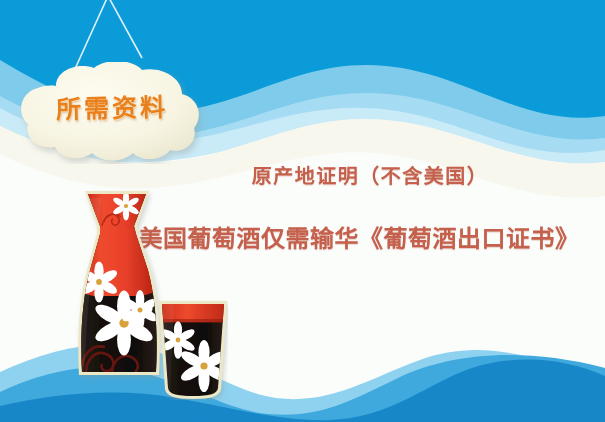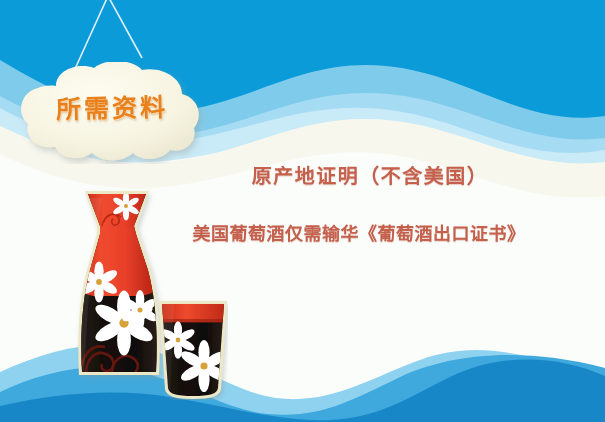--- a/index.html
+++ b/index.html
@@ -60,21 +60,21 @@
     font-family: "DejaVu Sans", "Liberation Sans", sans-serif;
     text-shadow: 0 1px 1px rgba(180,100,80,.30);
     white-space: nowrap;
   }
   #line-1 {
     font-size: 20px;
     letter-spacing: 1.5px;
     margin-bottom: 30px;
   }
   #line-2 {
-    font-size: 18px;
+    font-size: 24px;
     letter-spacing: 0.5px;
     margin-left: -22px;
   }
   
   #sake-set {
     position: absolute;
     left: 52px;
     top: 188px;
     width: 176px;
     height: 212px;

